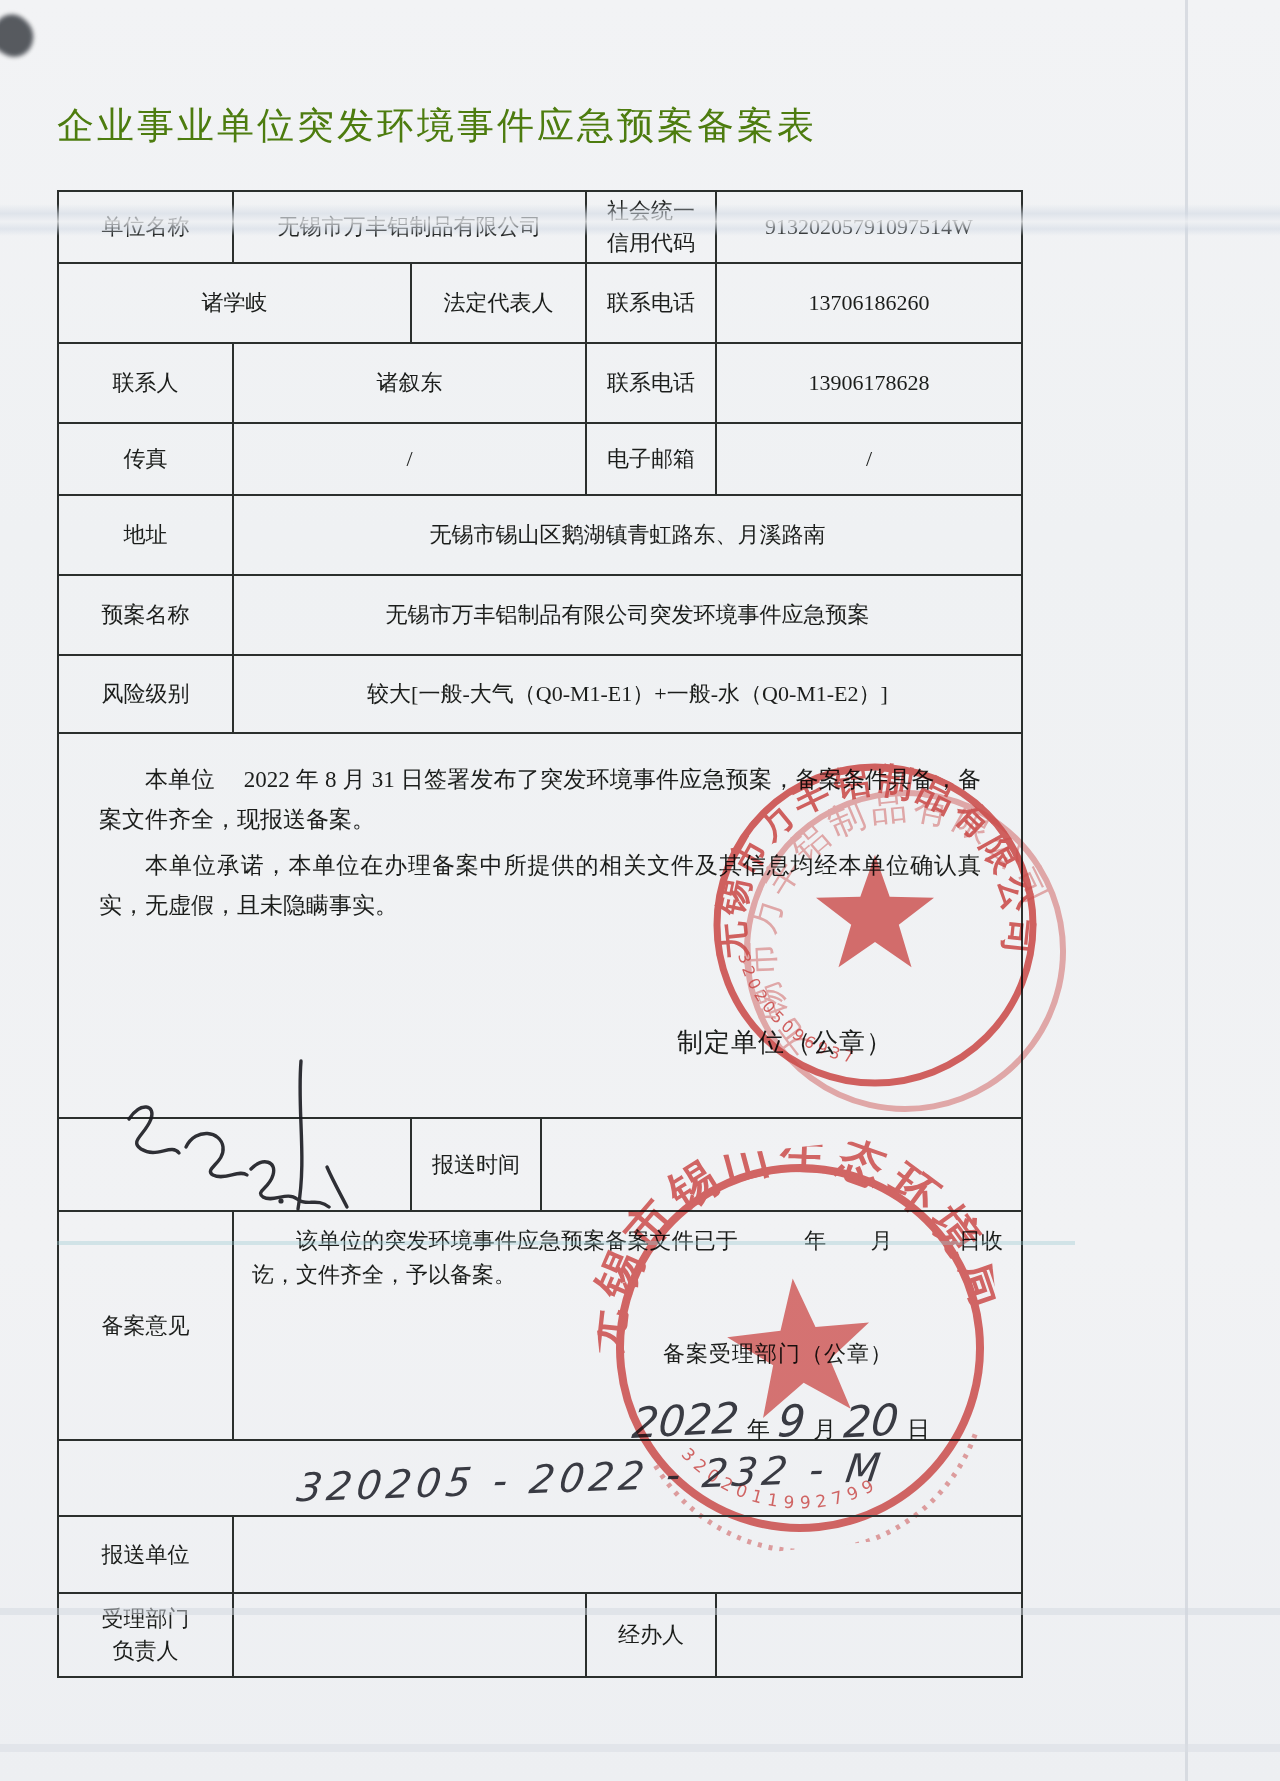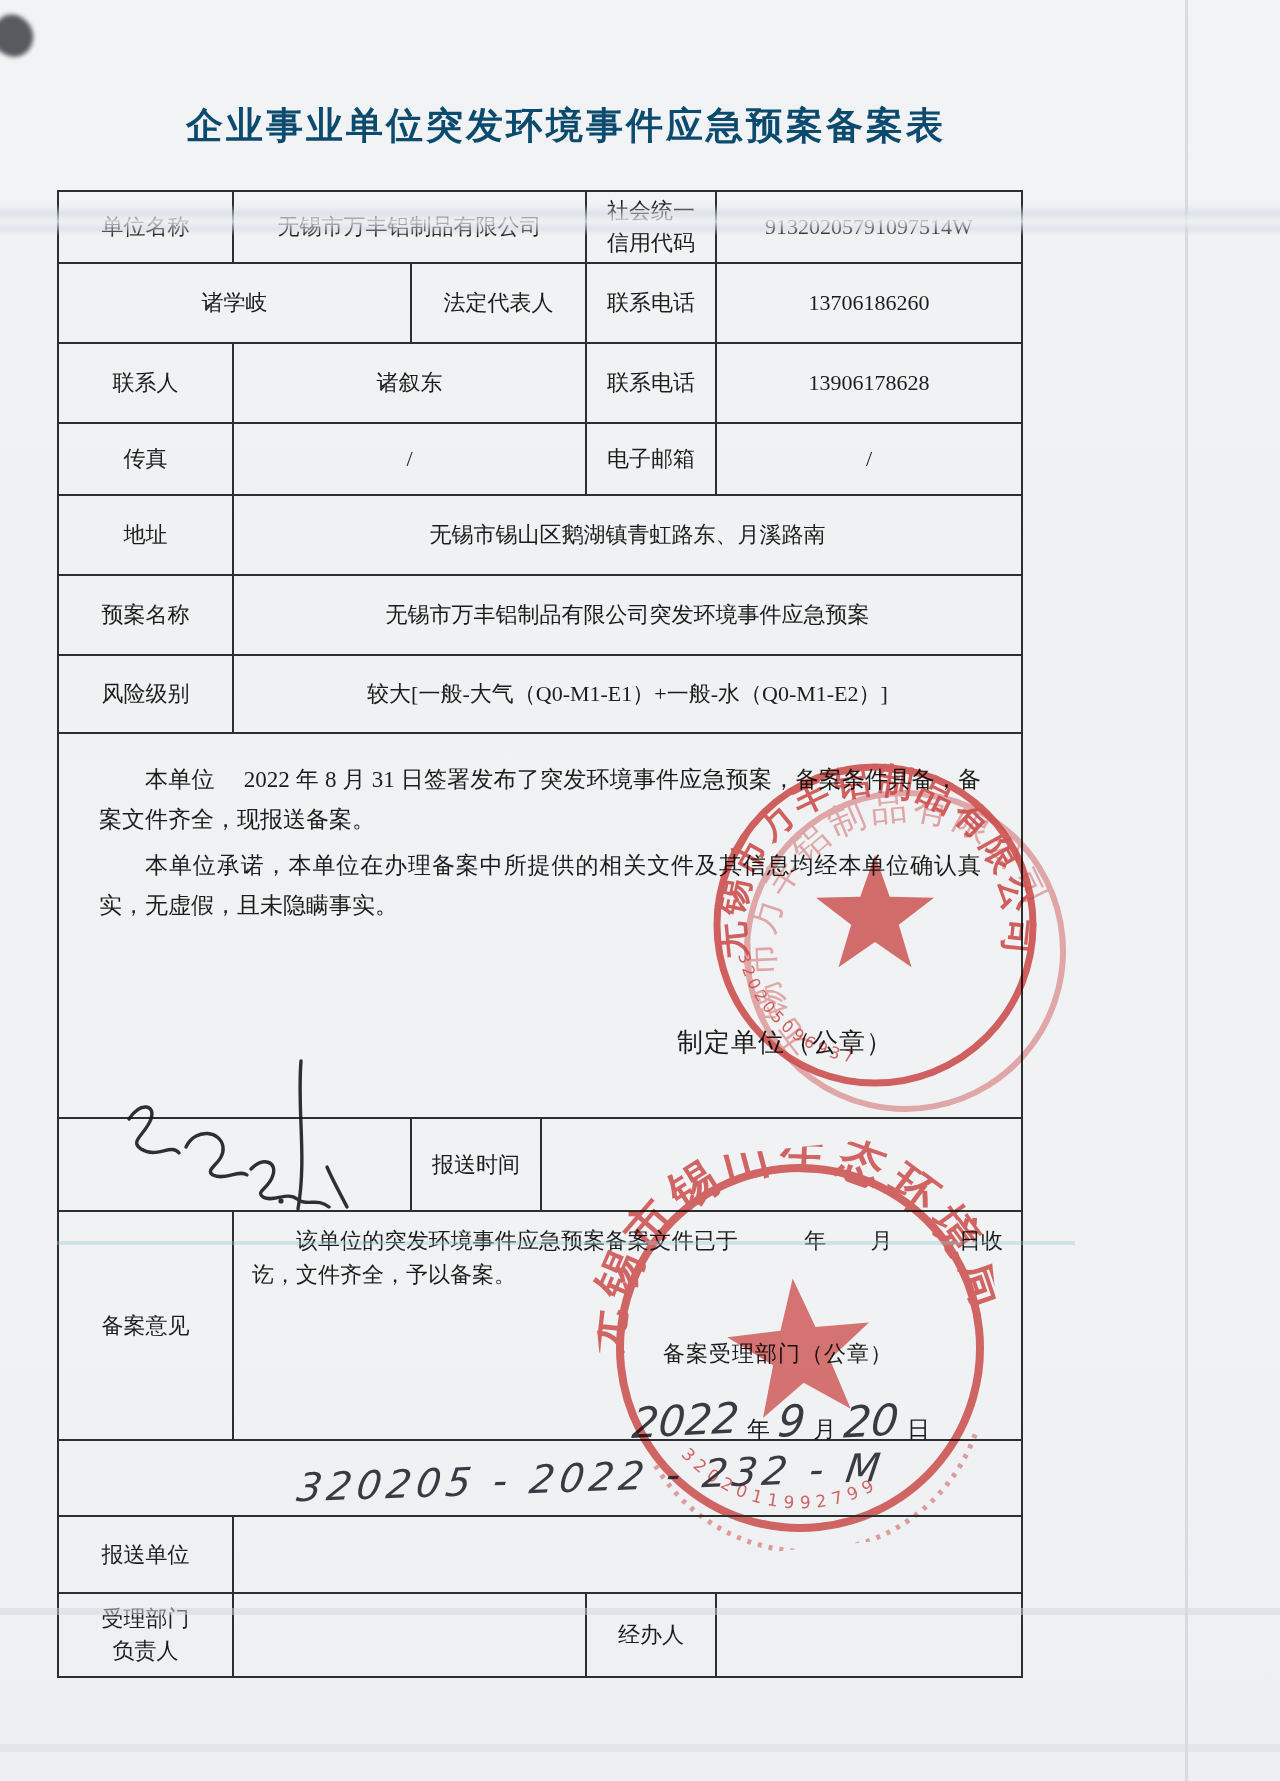--- a/index.html
+++ b/index.html
@@ -3,23 +3,23 @@
 <meta charset="utf-8">
 <style>
   :root{ --bc:#2b2f2d; --ink:#1b1d1b; --seal:#d8504e; }
   html,body{margin:0;padding:0;}
   body{
     width:1280px;height:1781px;position:relative;overflow:hidden;
     background:linear-gradient(180deg,#f2f3f5 0%,#eff1f3 30%,#f1f2f4 70%,#edeff2 100%);
     font-family:"Liberation Serif","DejaVu Serif",serif;color:var(--ink);
   }
   .page-title{
-    position:absolute;left:57px;top:76px;width:1018px;text-align:center;
+    position:absolute;left:57px;top:76px;width:1018px;
     font-family:"DejaVu Sans","Liberation Sans",sans-serif;
-    font-size:37px;font-weight:700;letter-spacing:3px;color:#0c4a6e;
+    font-size:37px;font-weight:400;letter-spacing:3px;color:#4d7c0f;
   }
   .doc-table{
     position:absolute;left:57px;top:190px;width:966px;
     border:2px solid var(--bc);box-sizing:border-box;background:transparent;
   }
   .row{display:flex;border-bottom:2px solid var(--bc);box-sizing:border-box;position:relative;}
   .row:last-child{border-bottom:none;}
   .c{
     box-sizing:border-box;border-right:2px solid var(--bc);
     display:flex;align-items:center;justify-content:center;text-align:center;

